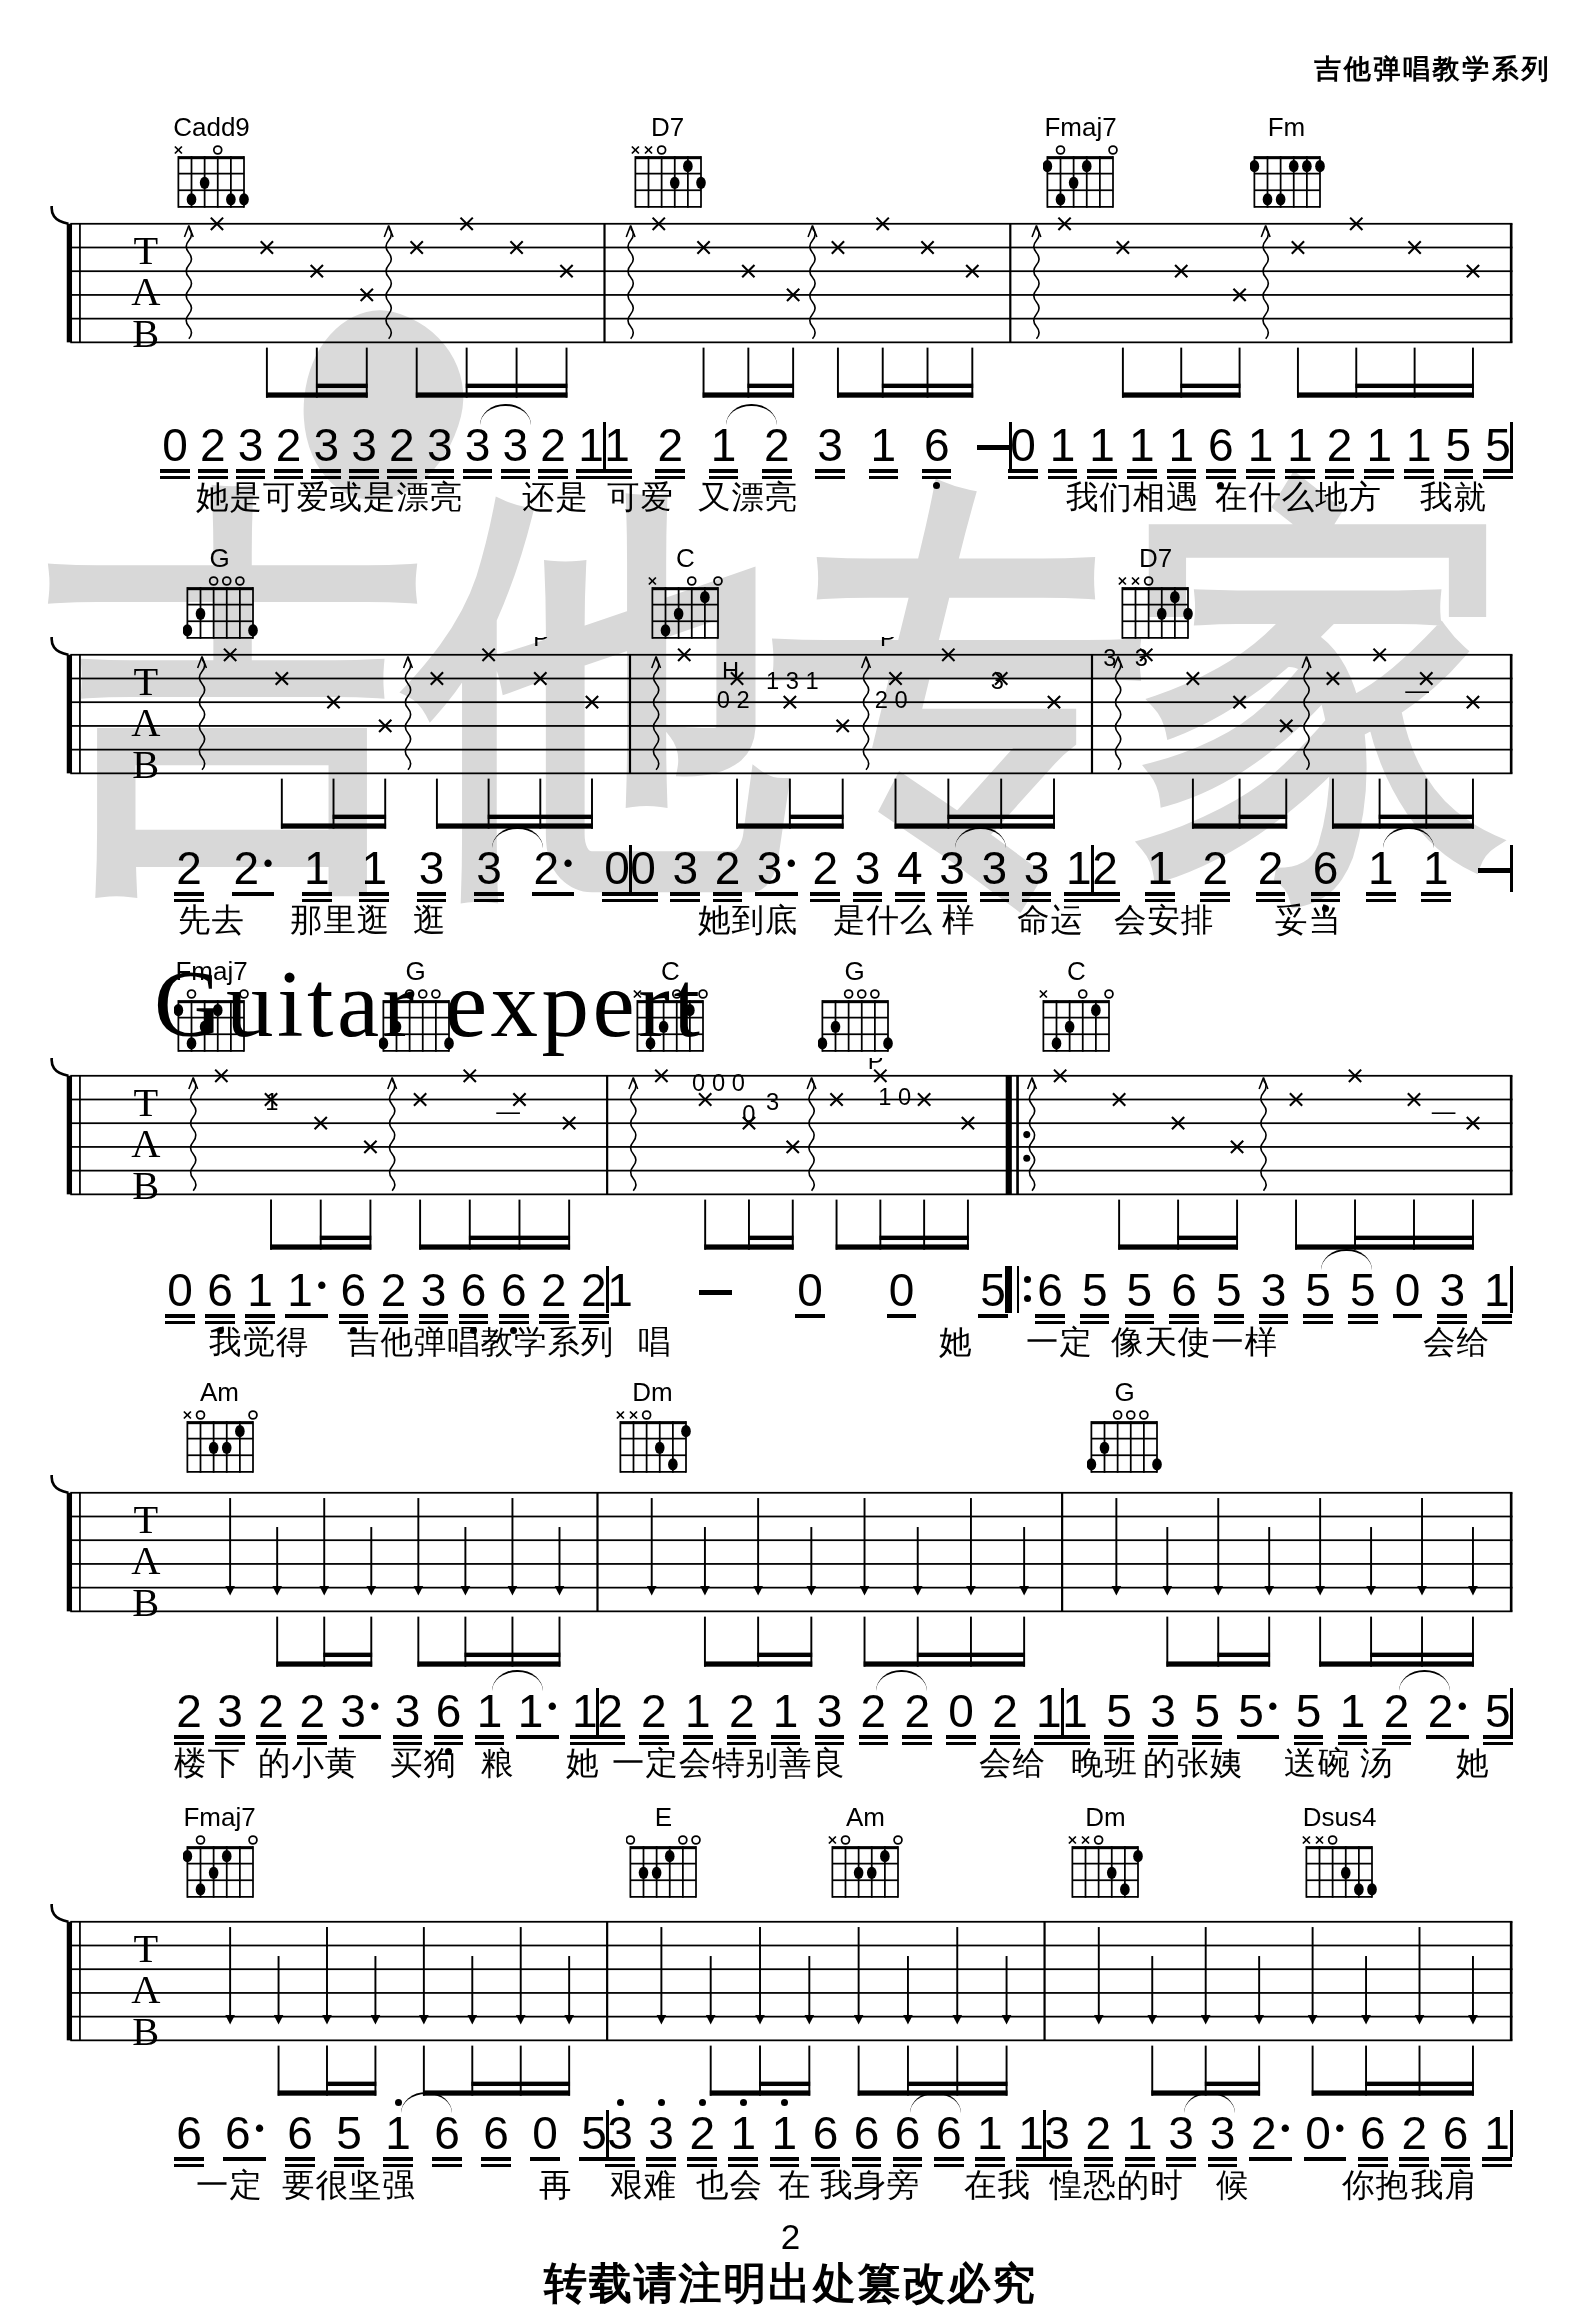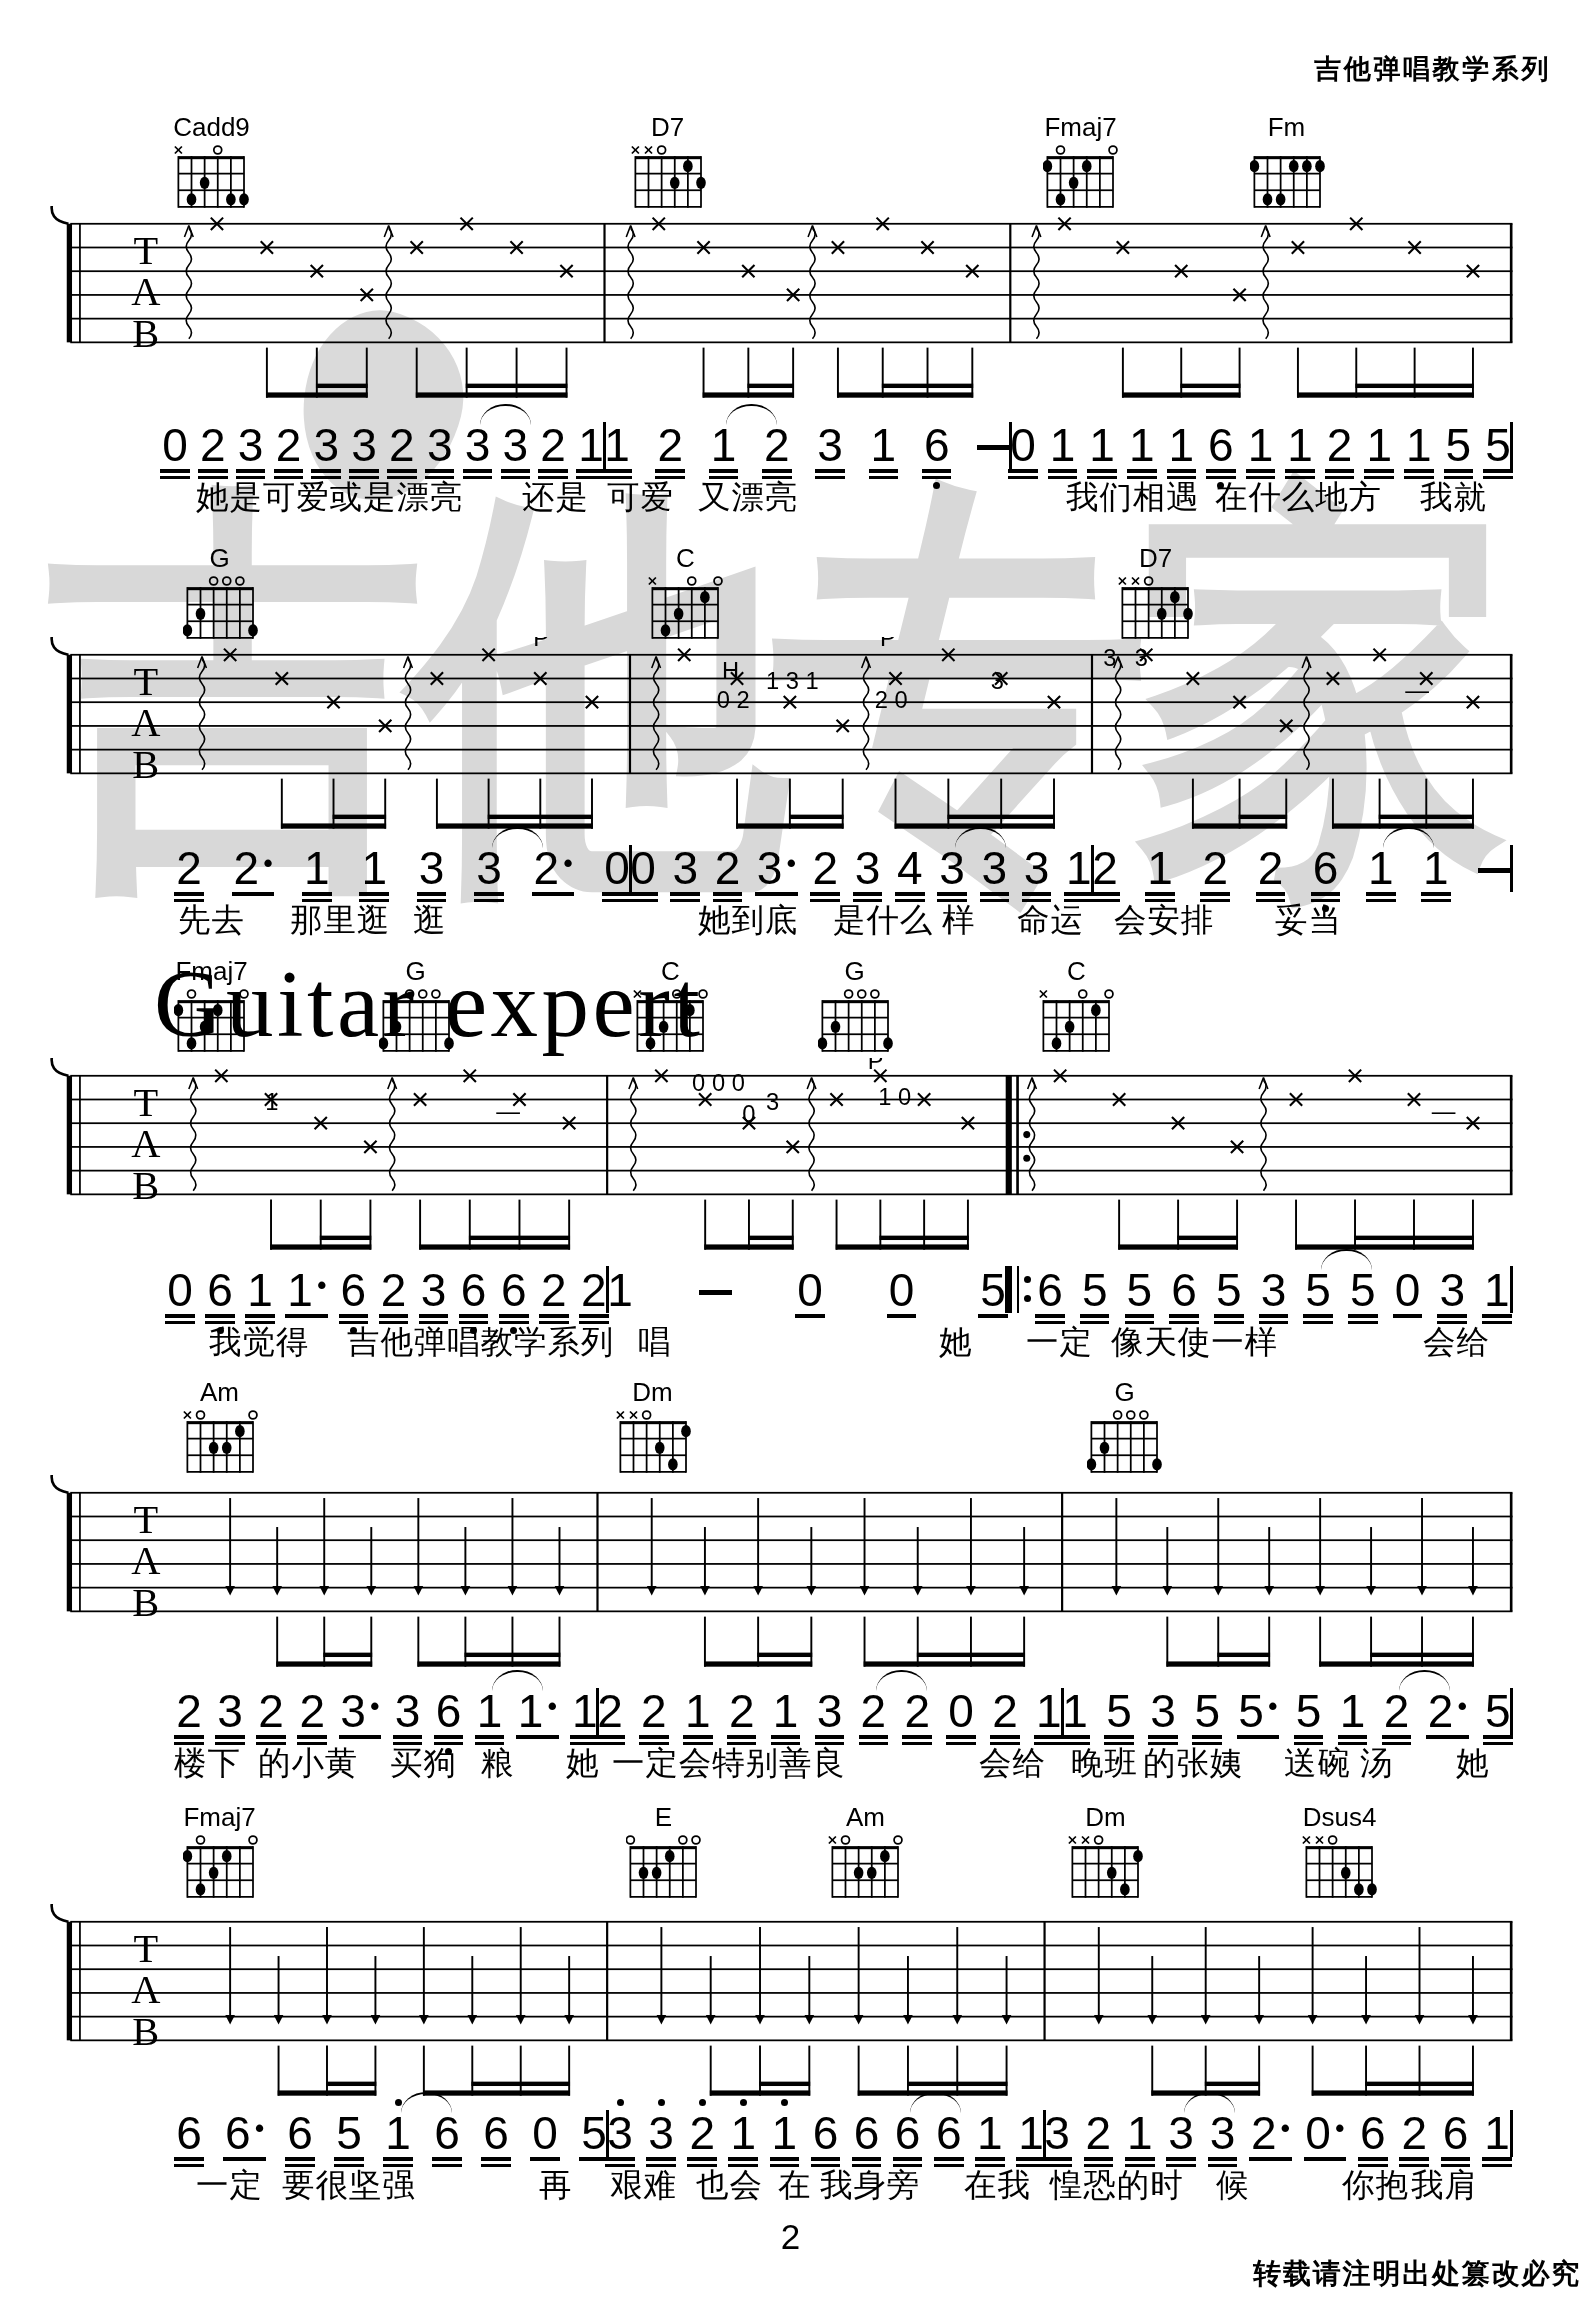--- a/index.html
+++ b/index.html
@@ -10,21 +10,21 @@
   .wm{position:absolute;z-index:0;color:#d8d8d8;pointer-events:none;white-space:nowrap;}
   #wm-cn{left:48px;top:413px;font-size:378px;font-weight:bold;letter-spacing:-16px;transform:scaleY(1.12);transform-origin:top left;}
   #wm-en{left:154px;top:949px;font-size:95px;font-family:"Liberation Serif","DejaVu Serif",serif;letter-spacing:3.5px;color:#000000;}
   #wm-blob{left:303px;top:312px;width:158px;height:189px;background:#dadada;border-radius:42% 58% 50% 50%/45% 45% 55% 55%;transform:rotate(14deg);}
   
   .hdr{position:absolute;right:30px;white-space:nowrap;}
   #title{top:3.5px;font-size:42px;font-weight:bold;letter-spacing:1.8px;}
   #subtitle{top:51px;font-size:27px;font-weight:bold;letter-spacing:2.6px;}
   .ftr{position:absolute;left:0;width:100%;text-align:center;}
   #pageno{top:2217px;font-size:35px;}
-  #notice{top:2255px;font-size:28px;font-weight:bold;letter-spacing:1.8px;text-align:right;}
+  #notice{top:2255px;font-size:43px;font-weight:bold;letter-spacing:1.8px;}
   
   .chord-label{position:absolute;width:141px;text-align:center;font-size:26px;white-space:nowrap;}
   .chord-svg{position:absolute;}
   
   .measure{position:absolute;display:flex;justify-content:space-between;align-items:flex-end;height:51px;}
   .tok{position:relative;font-size:46px;line-height:51px;font-weight:500;text-align:center;min-width:26px;}
   .tok .ul1,.tok .ul2{position:absolute;left:-1.8px;right:-1.8px;height:3.5px;background:#000;}
   .tok .ul1{bottom:-1.8px;}
   .tok .ul2{bottom:-8px;}
   .tok .oct-hi,.tok .oct-lo{position:absolute;left:50%;width:7px;height:7px;margin-left:-3.5px;border-radius:50%;background:#000;}

